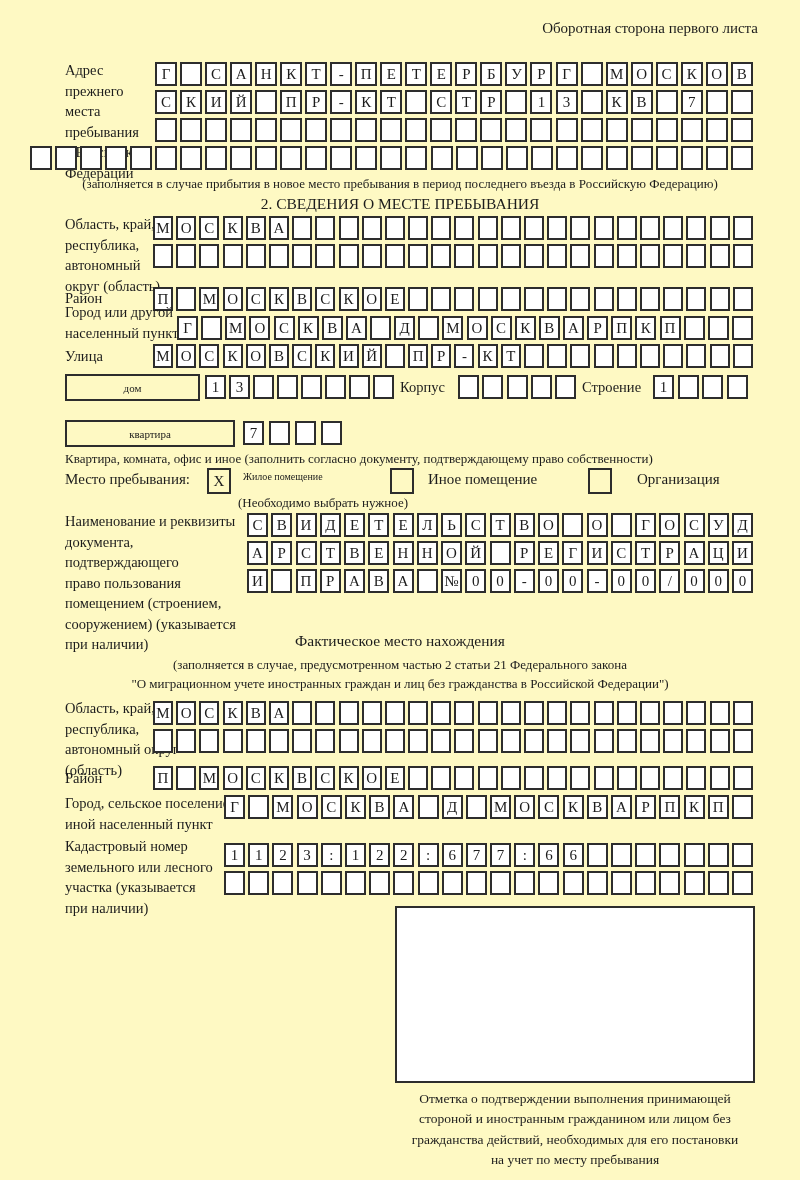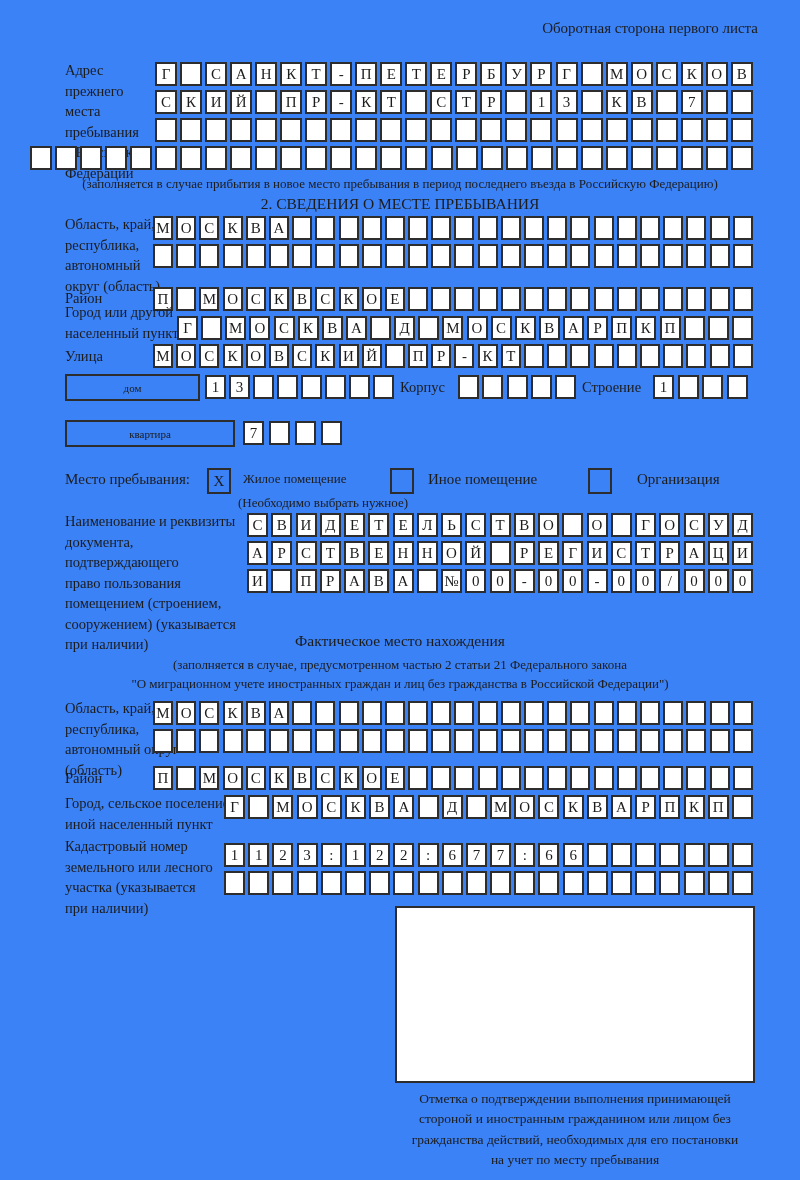--- a/index.html
+++ b/index.html
@@ -1,16 +1,16 @@
 <!DOCTYPE html>
 <html><head>
 <meta charset="utf-8">
 <style>
   html,body{margin:0;padding:0;background:#ffffff;}
-  .page{position:relative;width:800px;height:1180px;background:#3b82f6;overflow:hidden;
+  .page{position:relative;width:800px;height:1180px;background:#fef9c3;overflow:hidden;
         font-family:"Liberation Serif","DejaVu Serif",serif;color:#1c1c1c;}
   .abs{position:absolute;}
   .lbl{font-size:14.5px;line-height:1.42;white-space:pre-line;}
   .cap{font-size:13px;}
   .center{left:0;width:800px;text-align:center;}
   .bold{font-weight:normal;}
   .boxrow{position:absolute;display:flex;justify-content:space-between;}
   .cell{box-sizing:border-box;border:2px solid #2d2d2d;background:#fff;height:24px;
         display:flex;align-items:center;justify-content:center;
         font-size:15px;line-height:1;}
@@ -329,24 +329,25 @@
 
 
   <div class="widebox abs" style="left:65px;top:420px;width:170px;">квартира</div>
   <div class="boxrow cw21" style="left:243px;top:421px;width:99px;">
       <span class="cell">7</span>
       <span class="cell"></span>
       <span class="cell"></span>
       <span class="cell"></span>
     </div>
 
+  <div class="abs cap" style="left:65px;top:451px;">Квартира, комната, офис и иное (заполнить согласно документу, подтверждающему право собственности)</div>
 
   <div class="abs" style="left:65px;top:471px;font-size:15px;">Место пребывания:</div>
   <div class="checkbox" style="left:207px;top:468px;">X</div>
-  <div class="abs" style="left:243px;top:471px;font-size:13px;">Жилое помещение</div>
+  <div class="abs" style="left:243px;top:471px;font-size:10px;">Жилое помещение</div>
   <div class="checkbox" style="left:390px;top:468px;"></div>
   <div class="abs" style="left:428px;top:471px;font-size:15px;">Иное помещение</div>
   <div class="checkbox" style="left:588px;top:468px;"></div>
   <div class="abs" style="left:637px;top:471px;font-size:15px;">Организация</div>
   <div class="abs cap" style="left:238px;top:495px;">(Необходимо выбрать нужное)</div>
 
   <div class="abs lbl" style="left:65px;top:511px;width:185px;">Наименование и реквизиты
 документа, подтверждающего
 право пользования
 помещением (строением,

